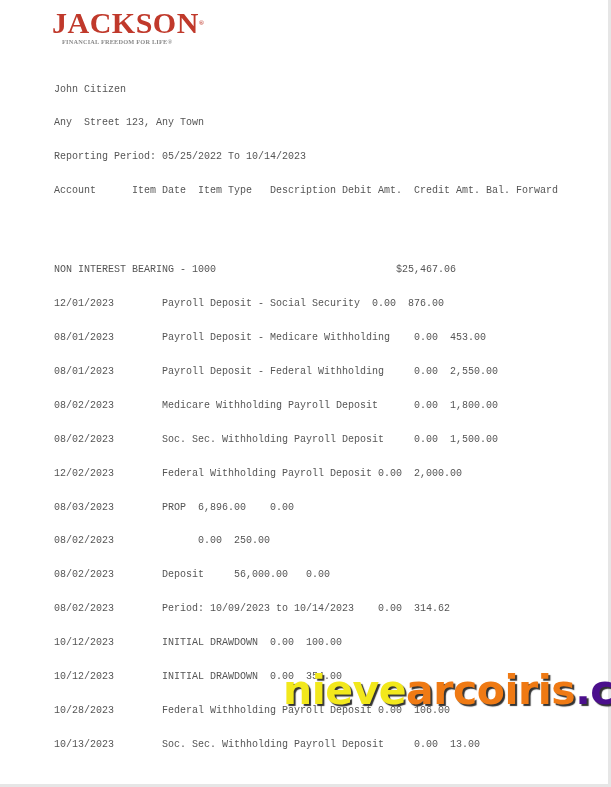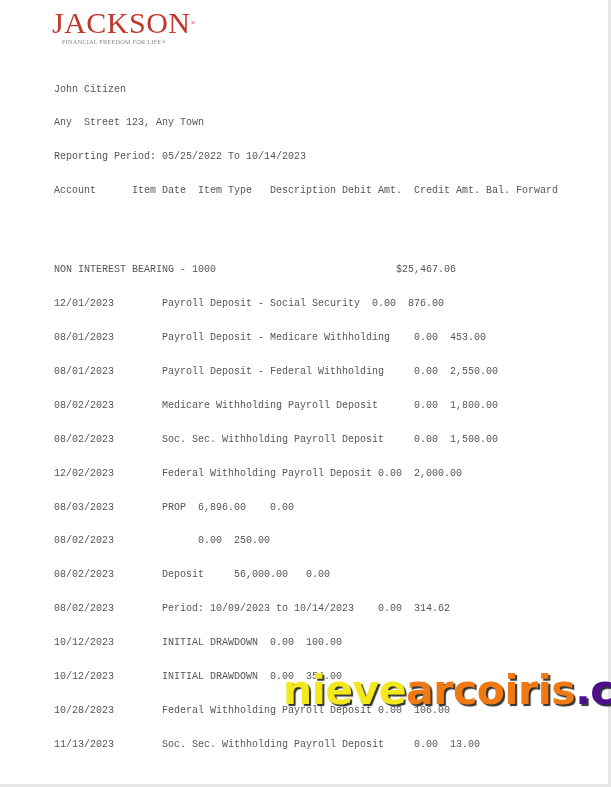--- a/index.html
+++ b/index.html
@@ -2,21 +2,21 @@
 <html><head>
   <meta charset="utf-8">
   <style>
     html, body { margin: 0; padding: 0; background: #ffffff; }
     body { width: 611px; height: 787px; position: relative; overflow: hidden; }
     .page {
       position: absolute; left: 0; top: 0; width: 608px; height: 784px;
       background: #ffffff;
       border-right: 3px solid #e6e6e6; border-bottom: 3px solid #e6e6e6;
     }
-    .logo { position: absolute; left: 52px; top: 8px; width: 140px; height: 42px; }
+    .logo { position: absolute; left: 52px; top: 8px; width: 140px; height: 42px; font-weight: bold; }
     .logo-word {
       position: absolute; left: 0; top: 0;
       font-family: "Liberation Serif", serif; font-size: 30px; letter-spacing: 0.5px;
       color: #c0392b; line-height: 30px;
     }
     .logo-reg { font-size: 7px; vertical-align: top; color: #c0392b; }
     .logo-tag {
       position: absolute; left: 10px; top: 30px;
       font-family: "Liberation Serif", serif; font-size: 6.3px; color: #8a8a8a;
       letter-spacing: 0.2px; white-space: nowrap;
@@ -62,21 +62,21 @@
       <div class="line">08/02/2023        Medicare Withholding Payroll Deposit      0.00  1,800.00</div>
       <div class="line">08/02/2023        Soc. Sec. Withholding Payroll Deposit     0.00  1,500.00</div>
       <div class="line">12/02/2023        Federal Withholding Payroll Deposit 0.00  2,000.00</div>
       <div class="line">08/03/2023        PROP  6,896.00    0.00</div>
       <div class="line">08/02/2023              0.00  250.00</div>
       <div class="line">08/02/2023        Deposit     56,000.00   0.00</div>
       <div class="line">08/02/2023        Period: 10/09/2023 to 10/14/2023    0.00  314.62</div>
       <div class="line">10/12/2023        INITIAL DRAWDOWN  0.00  100.00</div>
       <div class="line">10/12/2023        INITIAL DRAWDOWN  0.00  354.00</div>
       <div class="line">10/28/2023        Federal Withholding Payroll Deposit 0.00  106.00</div>
-      <div class="line">11/13/2023        Soc. Sec. Withholding Payroll Deposit     0.00  13.00</div>
+      <div class="line">10/13/2023        Soc. Sec. Withholding Payroll Deposit     0.00  13.00</div>
       
       
       
       
     </div>
     
 
     
     
     

